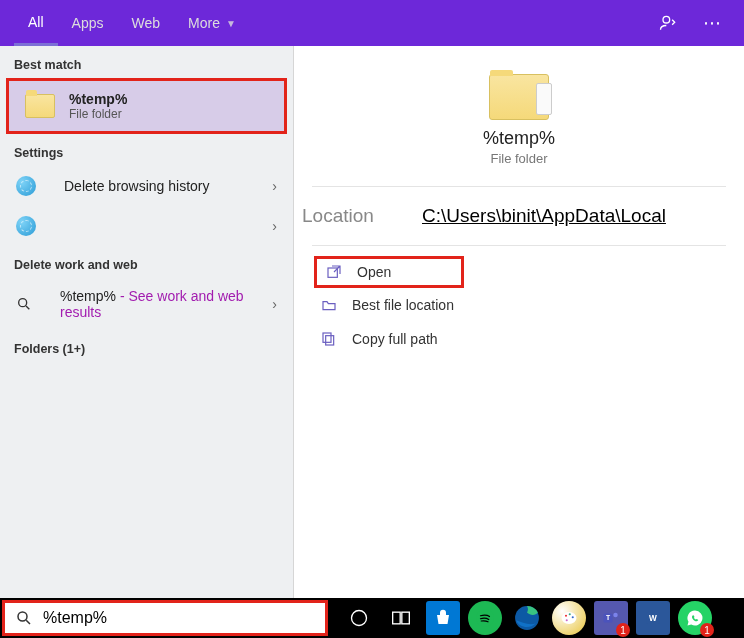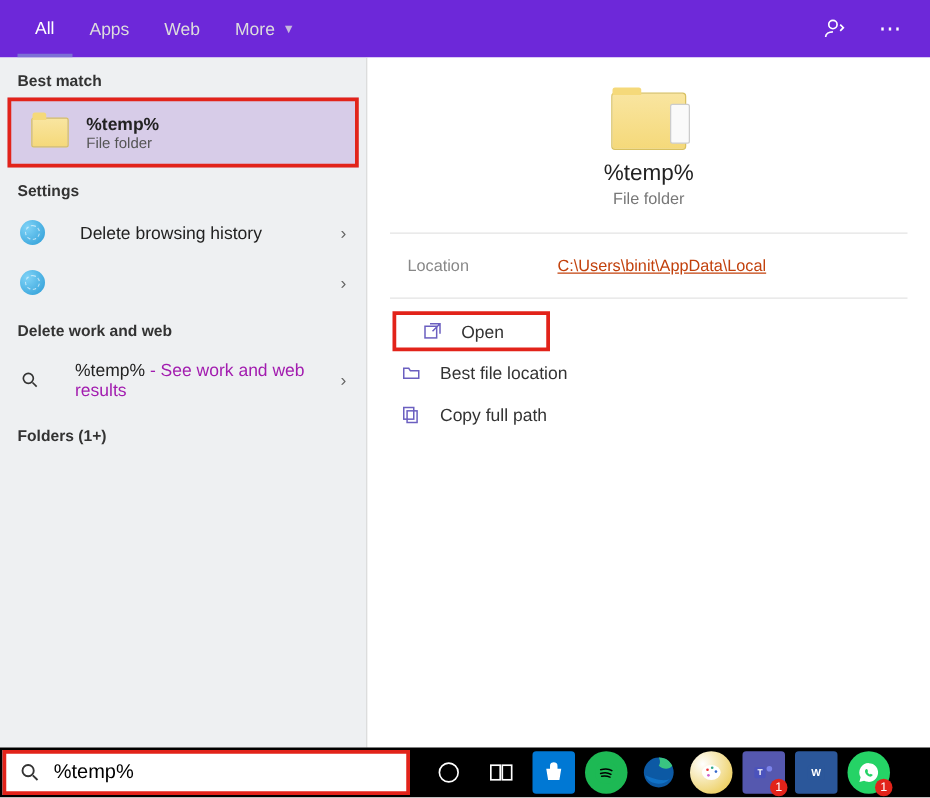--- a/index.html
+++ b/index.html
@@ -46,27 +46,27 @@
   }
   .chev-right { margin-left: auto; color: #666; }
   .globe-icon { width:20px; height:20px; border-radius:50%; background: radial-gradient(circle at 30% 30%, #7fd3f7, #2a9bd6); position:relative; }
   .globe-icon::after { content:""; position:absolute; inset:4px; border:1px dashed rgba(255,255,255,.6); border-radius:50%; }
   .search-icon-sm { width:18px; height:18px; display:flex; align-items:center; justify-content:center; color:#333; }
 
   .right-header { text-align:center; }
   .right-title { font-size: 18px; color:#222; margin-top: 4px; }
   .right-sub { font-size: 13px; color:#777; margin-top:2px; margin-bottom:20px; }
   .divider { height:1px; background:#e4e4e4; margin: 0 18px; }
-  .detail-row { display:flex; padding: 18px 32px; font-size: 13px; }
+  .detail-row { display:flex; padding: 18px 8px; font-size: 19px; }
   .detail-label { color:#888; width:120px; }
-  .detail-val { color:#c2410c; text-decoration: underline; cursor:pointer; }
+  .detail-val { color:#000000; text-decoration: underline; cursor:pointer; }
 
   .action-list { padding: 10px 4px; }
   .action-row { display:flex; align-items:center; gap:14px; padding: 8px 22px; font-size: 14px; color:#333; cursor:pointer; }
-  .action-row.highlight { border: 3px solid #e2231a; margin: 0 16px; width: 126px; padding: 4px 20px; }
+  .action-row.highlight { border: 3px solid #e2231a; margin: 0 16px; width: 150px; padding: 4px 8px; }
   .action-ic { width:18px; height:18px; display:inline-flex; align-items:center; justify-content:center; color:#6b5fc0; }
 
   
   .taskbar {
     position:absolute; bottom:0; left:0; right:0; height:40px; background:#000; display:flex; align-items:center;
   }
   .searchbox {
     background:#fff; height:36px; width:326px; margin:2px 0 2px 2px; display:flex; align-items:center; gap:10px;
     padding:0 10px; font-size:16px; border:3px solid #e2231a;
   }

